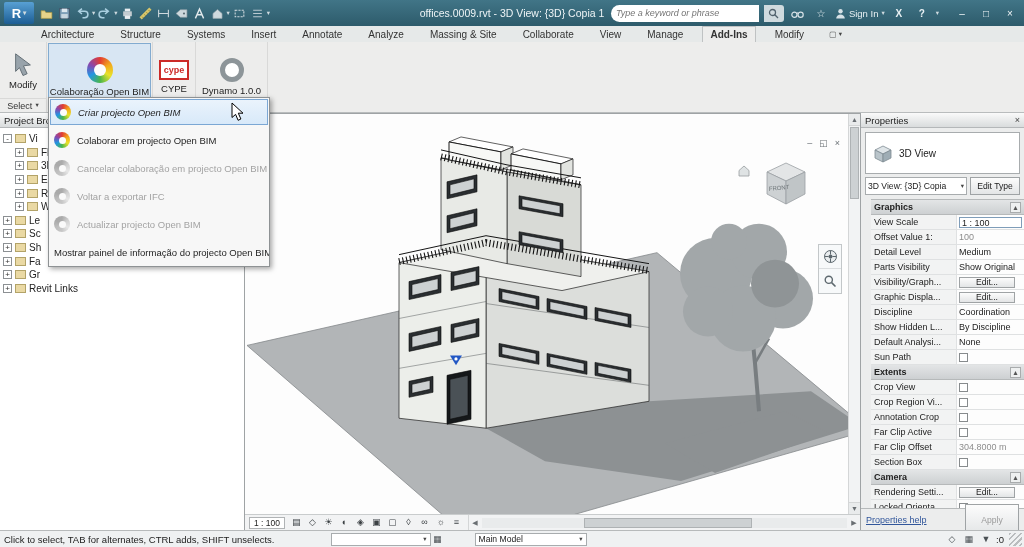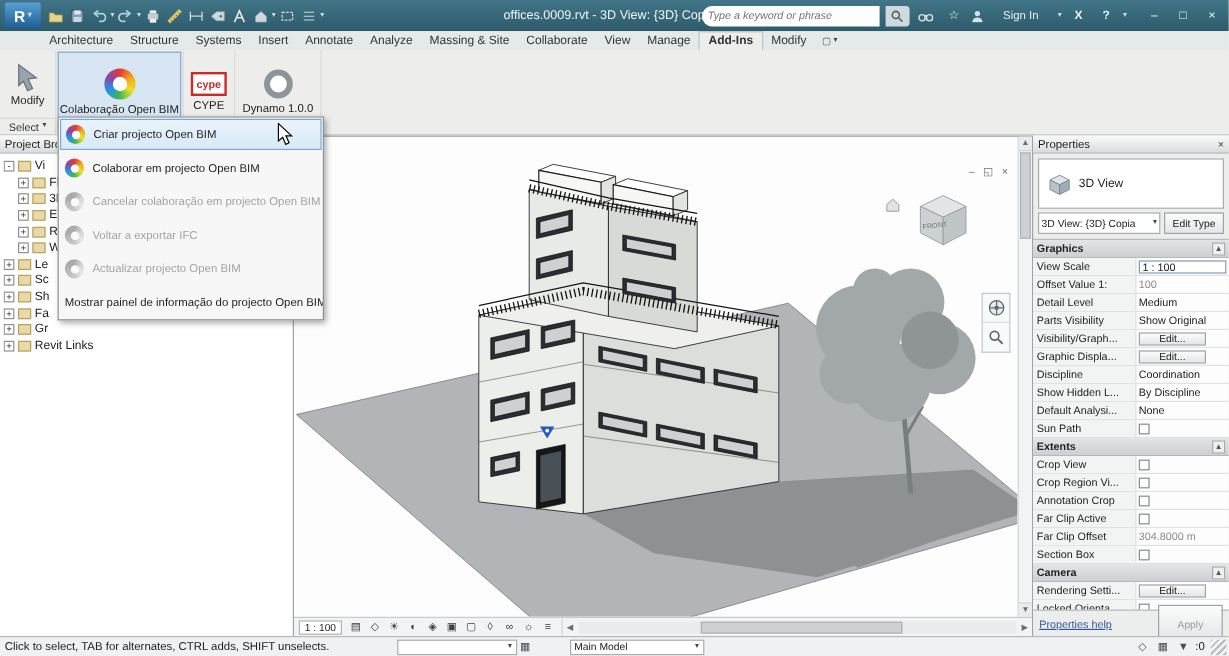--- a/index.html
+++ b/index.html
@@ -16,27 +16,27 @@
   .qat-btn { width:17px; height:18px; display:flex; align-items:center; justify-content:center; }
   .caret { font-size:6.5px; color:#cfdbe0; line-height:1; }
   .caret.dark { color:#444; }
   .tb-title { position:absolute; left:50%; transform:translateX(-50%); height:26px; line-height:26px;
     font-size:10.5px; color:#eef4f6; white-space:nowrap; }
   .tb-right { position:absolute; right:2px; top:0; height:26px; display:flex; align-items:center; gap:5px; }
   .searchbox { width:148px; height:17px; background:#fff; border-radius:9px 0 0 9px; display:flex; align-items:center; padding:0 5px; }
   .searchbox input { border:none; outline:none; width:100%; font-size:9px; font-style:italic; color:#444; background:transparent; font-family:"Liberation Sans",sans-serif; }
   .search-go { width:20px; height:17px; background:#cfdade; border-radius:0 3px 3px 0; display:flex; align-items:center; justify-content:center; }
   .tb-ico { display:flex; align-items:center; justify-content:center; width:18px; height:18px; }
-  .signin { display:flex; align-items:center; gap:16px; font-size:9.5px; }
+  .signin { display:flex; align-items:center; gap:3px; font-size:9.5px; }
   .win-btns { display:flex; margin-left:6px; }
   .win-btn { width:24px; height:19px; display:flex; align-items:center; justify-content:center; font-size:10px; color:#f0f5f7; }
 
   
   .tabbar { position:absolute; top:26px; left:0; width:100%; height:16px; background:#e6e9e9;
-    display:flex; align-items:stretch; padding-left:34px; }
+    display:flex; align-items:stretch; padding-left:34px;gap:12px; }
   .tab { font-size:10px; color:#333; padding:0 7px; display:flex; align-items:center; white-space:nowrap; }
   .tab.active { background:#ededec; border:1px solid #bfc2c3; border-bottom:none; font-weight:bold; }
   .ribbon-toggle { display:flex; align-items:center; gap:2px; padding:0 6px; color:#555; font-size:8px; }
 
   
   .ribbon { position:absolute; top:42px; left:0; width:100%; height:71px; background:#ededec;
     border-bottom:1px solid #b9bcbd; display:flex; }
   .rpanel { border-right:1px solid #d9d9d8; display:flex; flex-direction:column; }
   .modify-panel { width:47px; }
   .modify-btn { flex:1; display:flex; flex-direction:column; align-items:center; justify-content:center; gap:2px; font-size:9.5px; }
@@ -98,21 +98,21 @@
   .props-header-x { margin-left:auto; color:#444; font-size:9px; }
   .type-selector { margin:4px 4px 3px; height:42px; background:#fff; border:1px solid #a8acae;
     display:flex; align-items:center; gap:4px; padding:0 5px; font-size:10px; }
   .instance-row { display:flex; margin:0 4px 4px; gap:3px; height:18px; }
   .inst-combo { flex:1; background:#fff; border:1px solid #a8acae; display:flex; align-items:center;
     font-size:8.6px; padding:0 2px; white-space:nowrap; overflow:hidden; }
   .inst-combo .caret { margin-left:auto; }
   .small-btn { border:1px solid #9fa3a5; background:linear-gradient(#fcfcfc,#e3e5e6); display:flex;
     align-items:center; justify-content:center; font-size:8.6px; }
   .edit-type-btn { width:50px; }
-  .prows { border-top:1px solid #b6b9ba; }
+  .prows { border-top:1px solid #b6b9ba;margin-left:10px; }
   .psec { height:15px; background:linear-gradient(#e3e5e6,#cdd0d2); border-bottom:1px solid #b6b9ba;
     display:flex; align-items:center; font-weight:bold; padding:0 3px; }
   .psec .col { margin-left:auto; font-size:7px; color:#555; border:1px solid #a9acad; width:11px; height:11px;
     line-height:10px; text-align:center; background:#eef0f0; }
   .prow { display:flex; height:15px; border-bottom:1px solid #dfe1e2; background:#fdfdfd; align-items:stretch; }
   .plabel { width:86px; background:#f2f3f3; border-right:1px solid #dfe1e2; display:flex; align-items:center;
     padding-left:3px; overflow:hidden; white-space:nowrap; }
   .pval { flex:1; display:flex; align-items:center; padding:0 2px; overflow:hidden; white-space:nowrap; }
   .pval.gray { color:#8d8d8d; }
   .pval.boxed span { flex:1; border:1px solid #7f9db9; background:#fff; height:11px; line-height:10px; padding:0 2px; }
@@ -134,21 +134,21 @@
   .sb-ico { width:14px; text-align:center; color:#4a5054; font-size:9px; }
   .sb-right { margin-left:auto; display:flex; align-items:center; gap:3px; padding-right:2px; }
   .grip { width:13px; height:13px; margin-left:2px;
     background:repeating-linear-gradient(135deg,#b9bcbe 0 1.5px,transparent 1.5px 4px); }
 
   
   .obim-menu { position:absolute; left:48px; top:97px; width:222px; background:#f7f7f7; border:1px solid #8e9294;
     box-shadow:2px 2px 5px rgba(0,0,0,.35); z-index:60; font-size:9.5px; }
   .menu-item { height:28px; display:flex; align-items:center; gap:7px; padding:0 5px; color:#1e1e1e;
     white-space:nowrap; overflow:hidden; }
-  .menu-item.hl { background:linear-gradient(#eaf3fc,#d8e9f9); border:1px solid #7ba7d4; height:26px; margin:1px; padding:0 4px; }
+  .menu-item.hl { background:linear-gradient(#eaf3fc,#d8e9f9); border:1px solid #7ba7d4; height:26px; margin:1px; padding:0 4px;font-style:italic; }
   .menu-item.dis { color:#a3a3a3; }
   .menu-item.dis .obim-disc { filter:grayscale(1) opacity(.5); }
 
   .cursor { position:absolute; left:231px; top:102px; z-index:80; }
 </style>
 </head>
 <body>
 
 <div class="titlebar">
   <div class="logo-btn">

